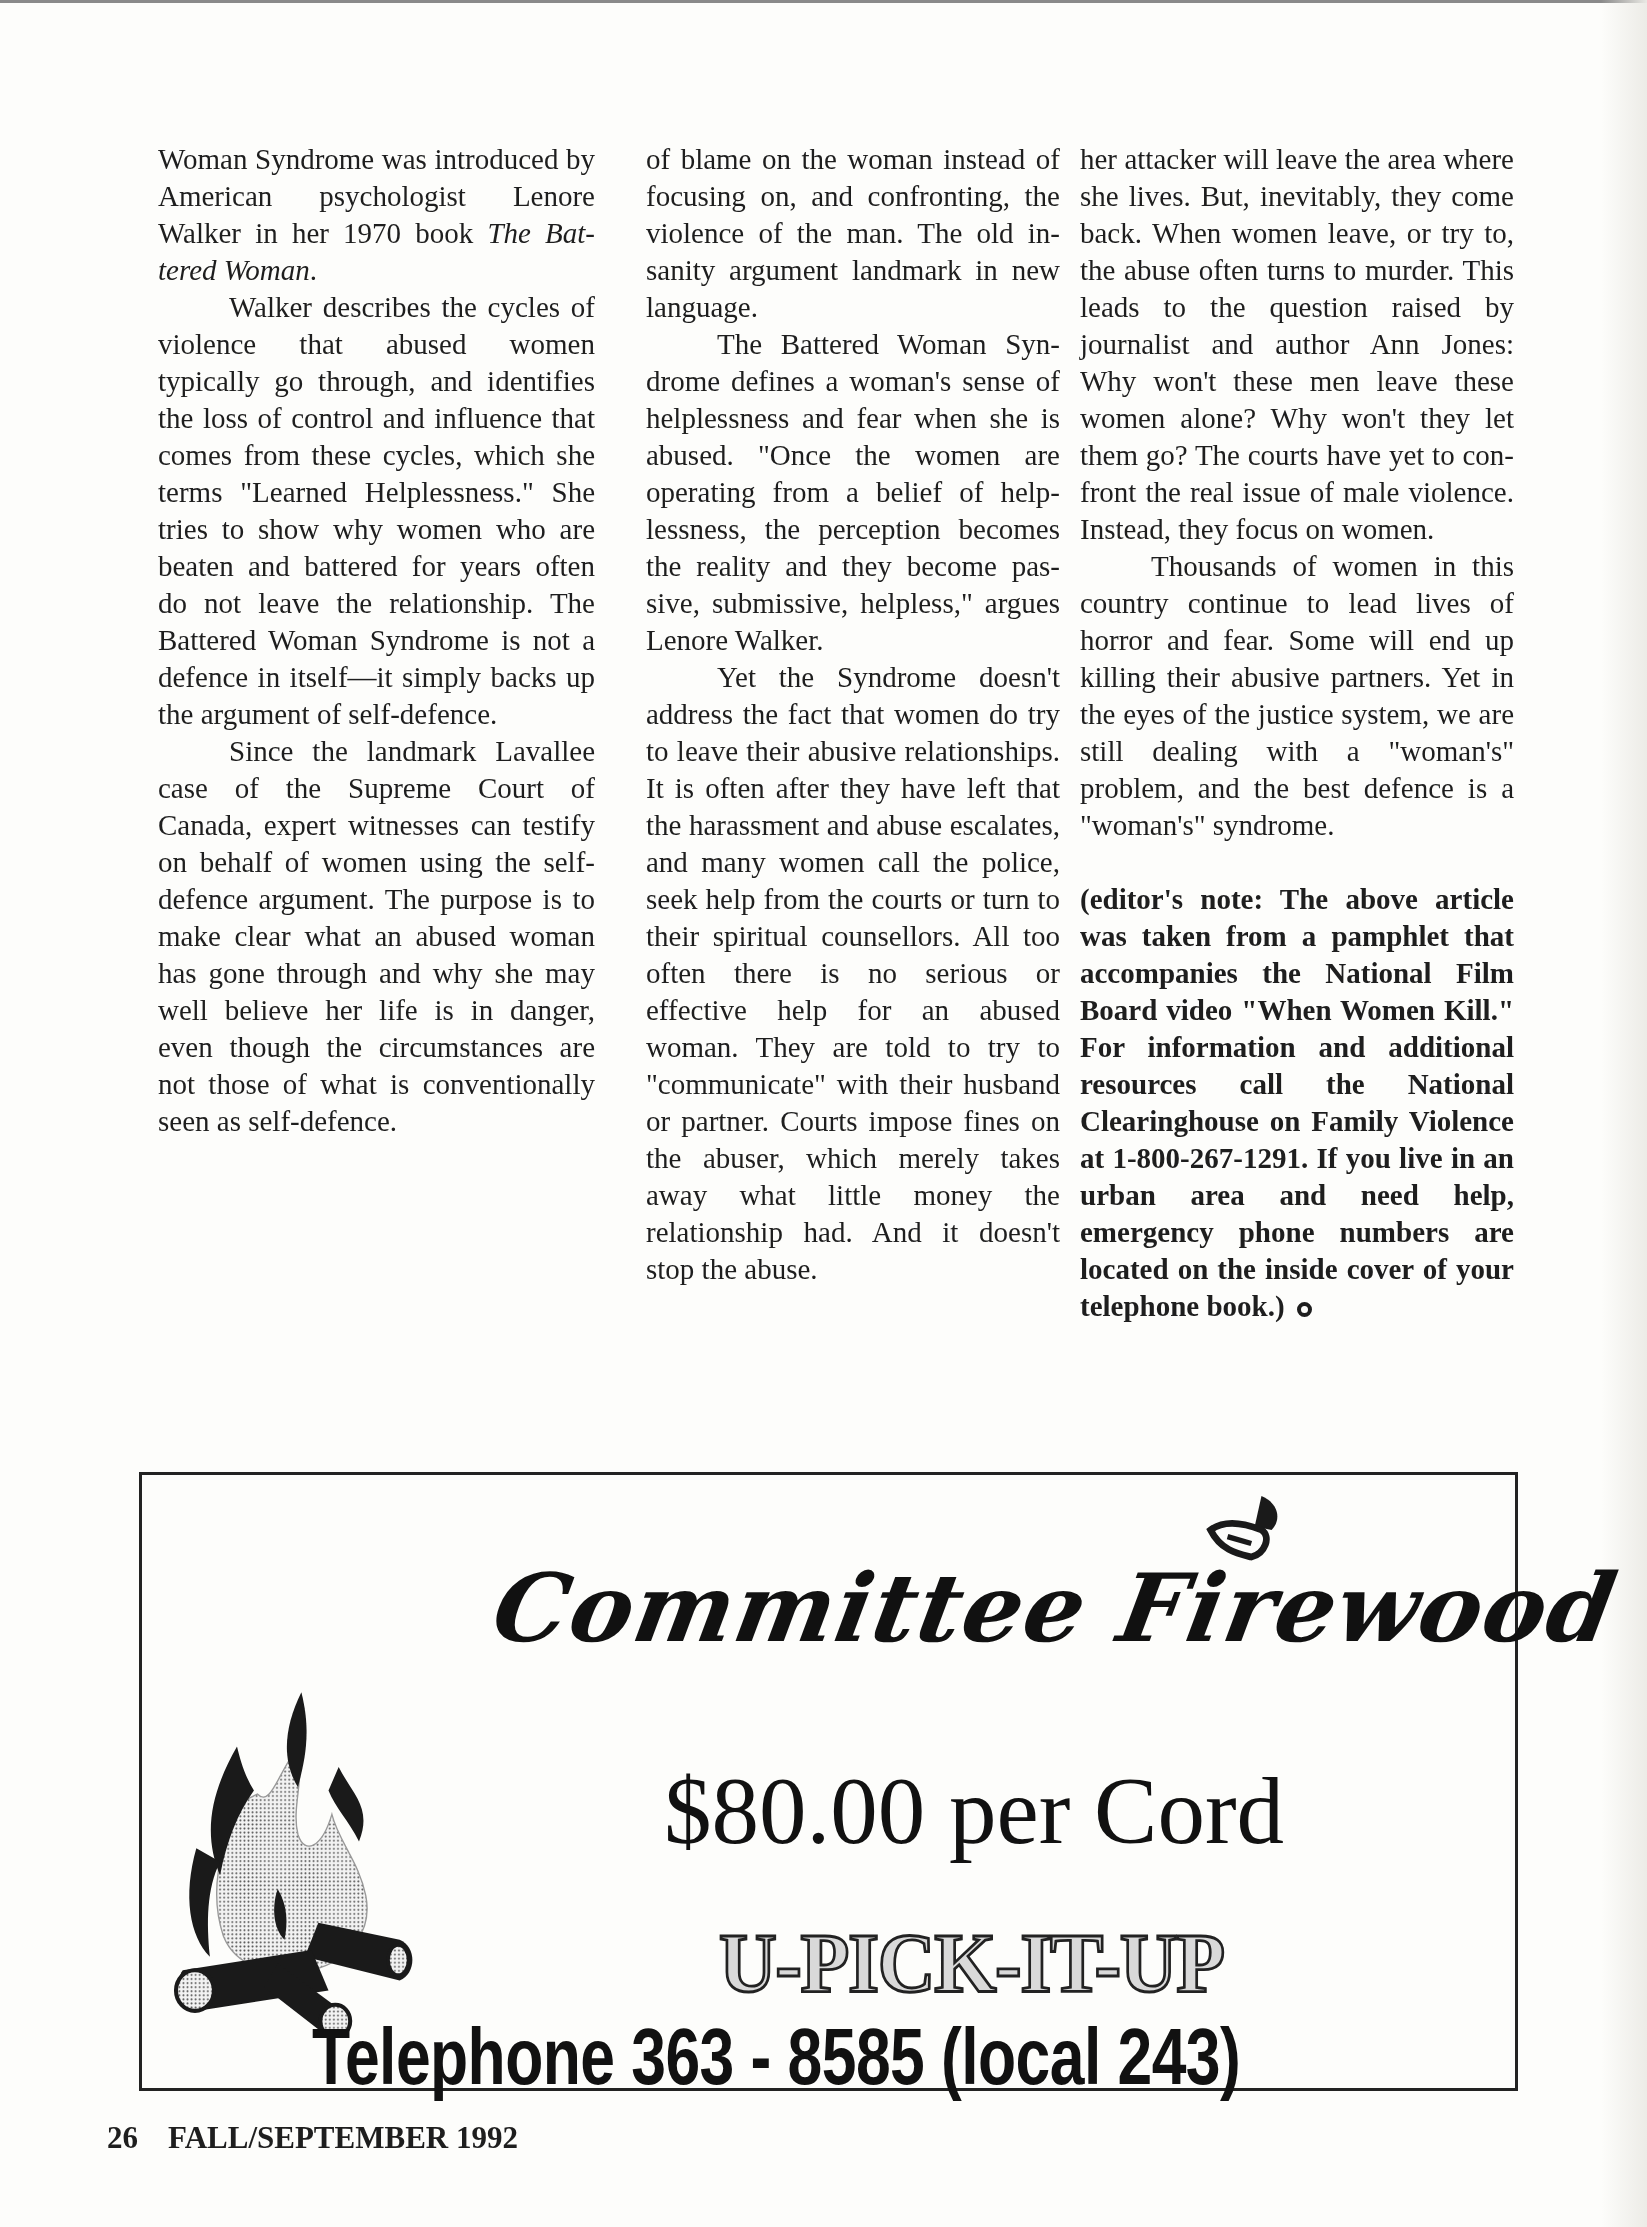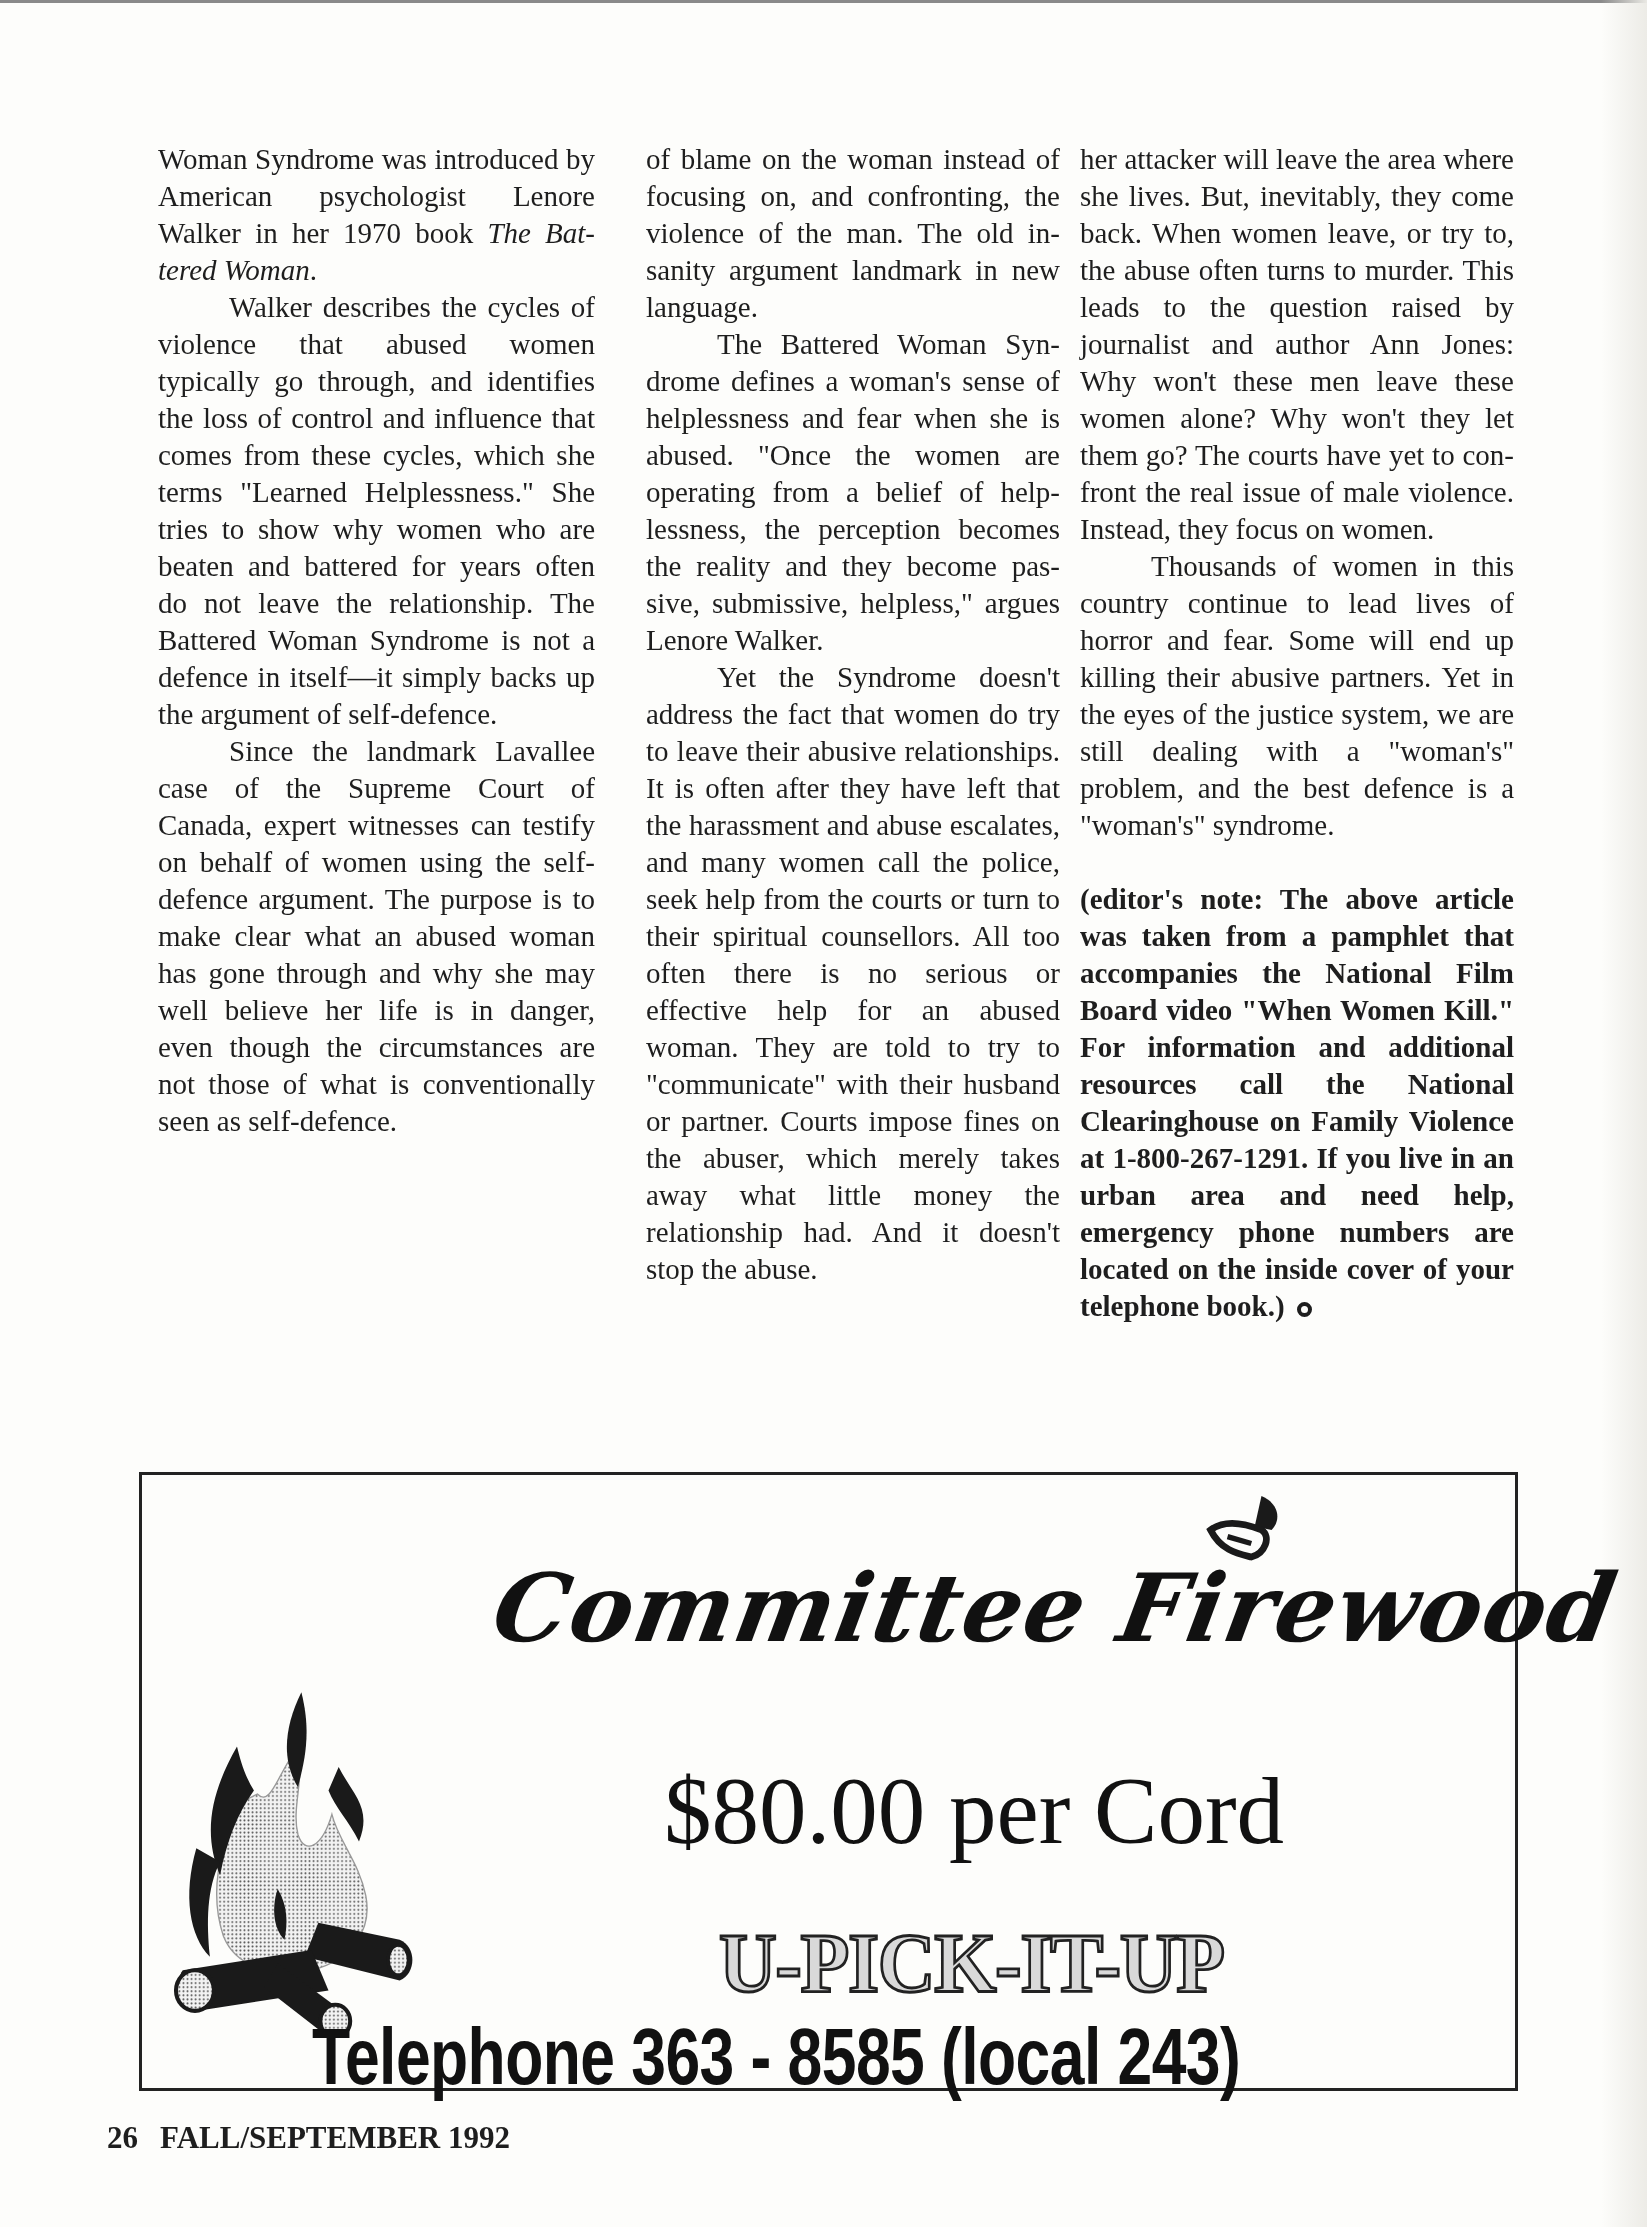--- a/index.html
+++ b/index.html
@@ -111,21 +111,21 @@
   }
   .footer {
     position: absolute;
     left: 107px; top: 2120px;
     font-family: "Liberation Serif", serif;
     font-weight: bold;
     font-size: 31px;
     color: #1e1e1e;
     white-space: nowrap;
   }
-  .footer .page-num { margin-right: 22px; }
+  .footer .page-num { margin-right: 30px; }
 </style>
 </head>
 <body>
 
 <div class="scan-top"></div>
 <div class="scan-right"></div>
 
 <div class="column col-1">
   <p><span>Woman Syndrome was introduced by American psychologist Lenore Walker in her 1970 book </span><i>The Bat­tered Woman</i><span>.</span></p>
   <p class="indent">Walker describes the cycles of violence that abused women typically go through, and identifies the loss of control and influence that comes from these cycles, which she terms "Learned Help­lessness."  She tries to show why women who are beaten and bat­tered for years often do not leave the relationship.  The Battered Woman Syndrome is not a defence in itself—it simply backs up the argument of self-defence.</p>

